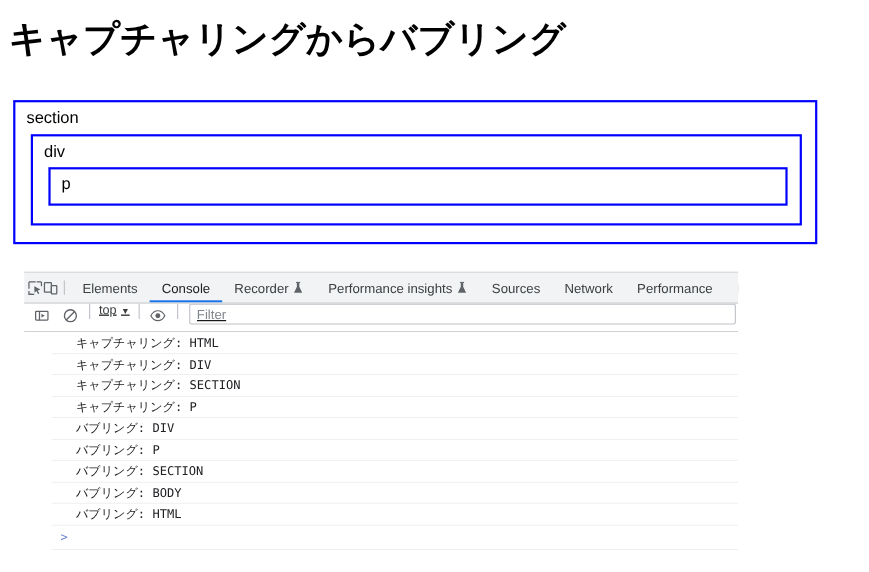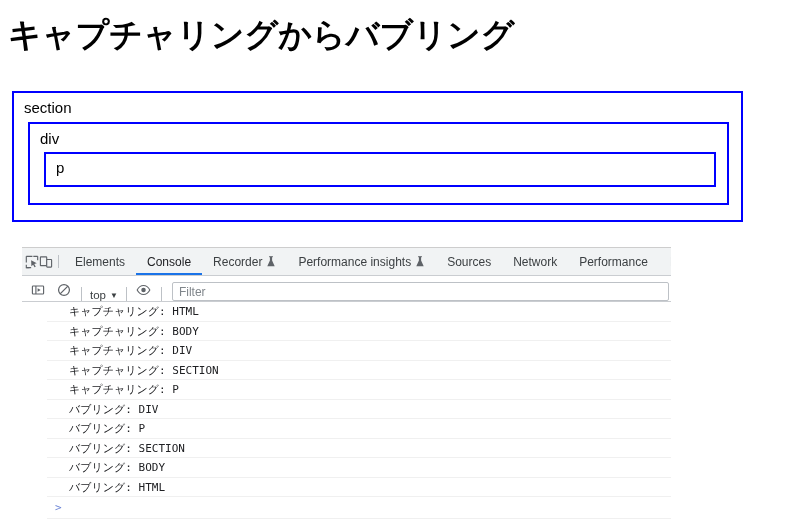--- a/index.html
+++ b/index.html
@@ -116,22 +116,23 @@
   }
   .flask { display: inline-block; width: 10px; height: 12px; }
 
   
   #console-toolbar {
     height: 26px;
     min-height: 26px;
     background: #ffffff;
     border-bottom: 1px solid #cacdd1;
     display: flex;
-    align-items: flex-end;
+    align-items: flex-start;
     padding-left: 3px;
+    text-decoration: underline;
   }
   .ct-btn {
     width: 26px; height: 22px;
     display: flex; align-items: center; justify-content: center;
     cursor: pointer;
   }
   .ct-sep {
     width: 1px; height: 14px;
     background: #bdc1c6;
     margin: 0 4px;
@@ -319,21 +320,20 @@
       </svg>
     </div>
 
     <div class="ct-sep"></div>
 
     <input id="filter-input" type="text" placeholder="Filter" style="">
   </div>
 
   <div id="console-body">
     <div class="cmsg">キャプチャリング: HTML</div>
-    <div class="cmsg">キャプチャリング: BODY</div>
     <div class="cmsg">キャプチャリング: DIV</div>
     <div class="cmsg">キャプチャリング: SECTION</div>
     <div class="cmsg">キャプチャリング: P</div>
     <div class="cmsg">バブリング: DIV</div>
     <div class="cmsg">バブリング: P</div>
     <div class="cmsg">バブリング: SECTION</div>
     <div class="cmsg">バブリング: BODY</div>
     <div class="cmsg">バブリング: HTML</div>
 
     <div id="prompt-row">

